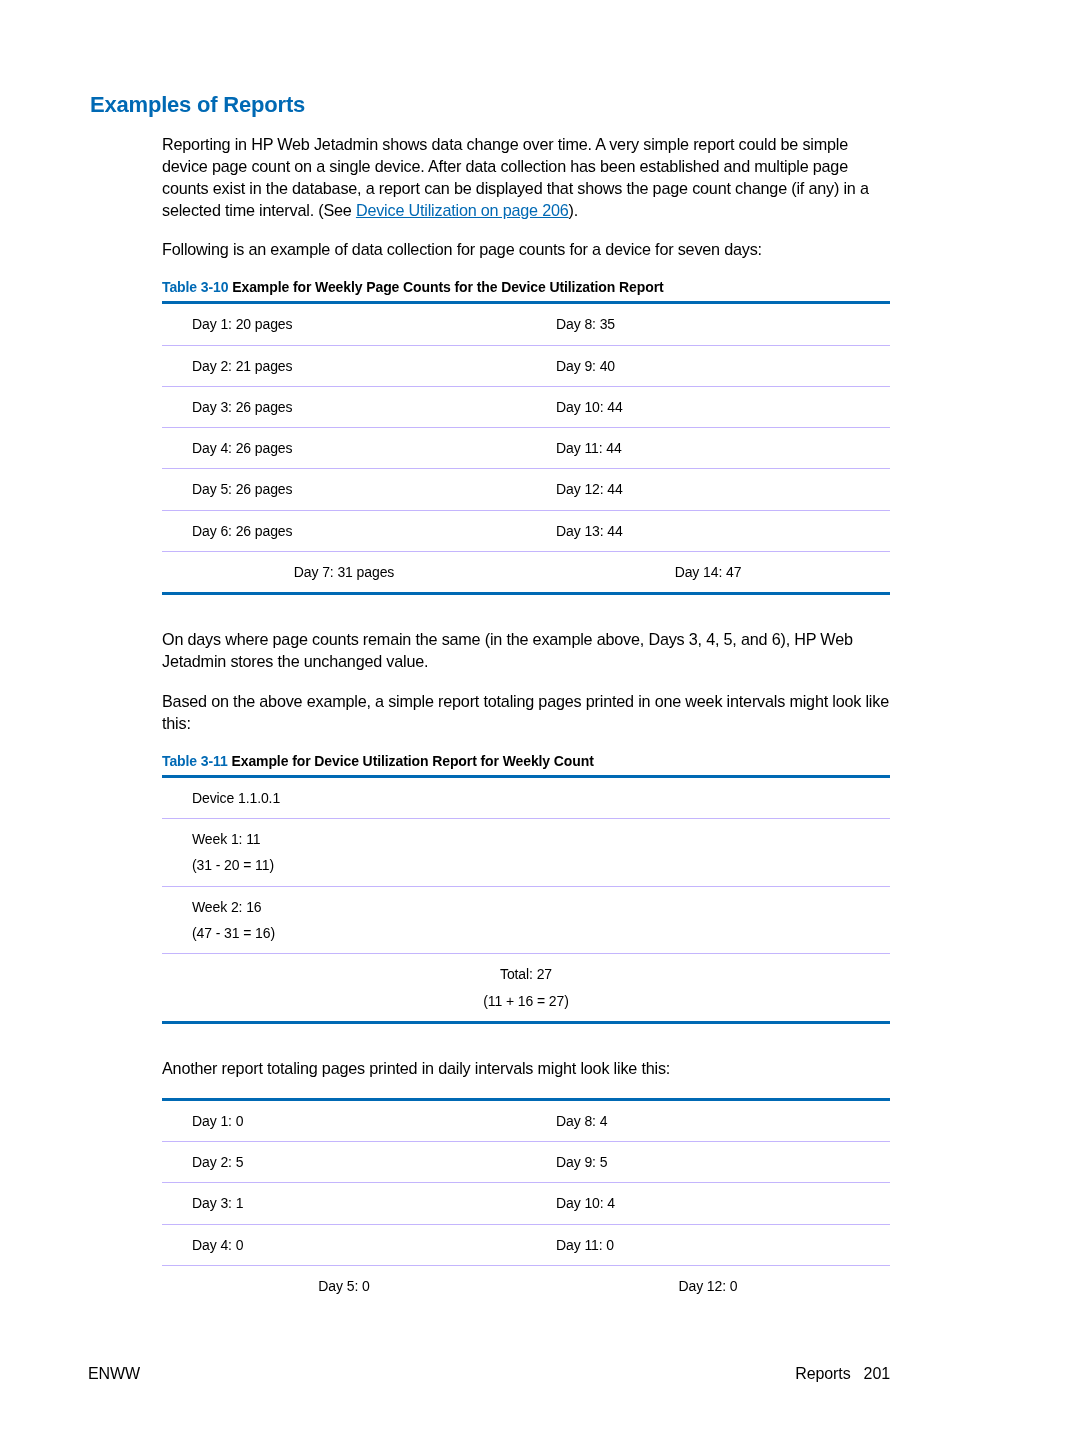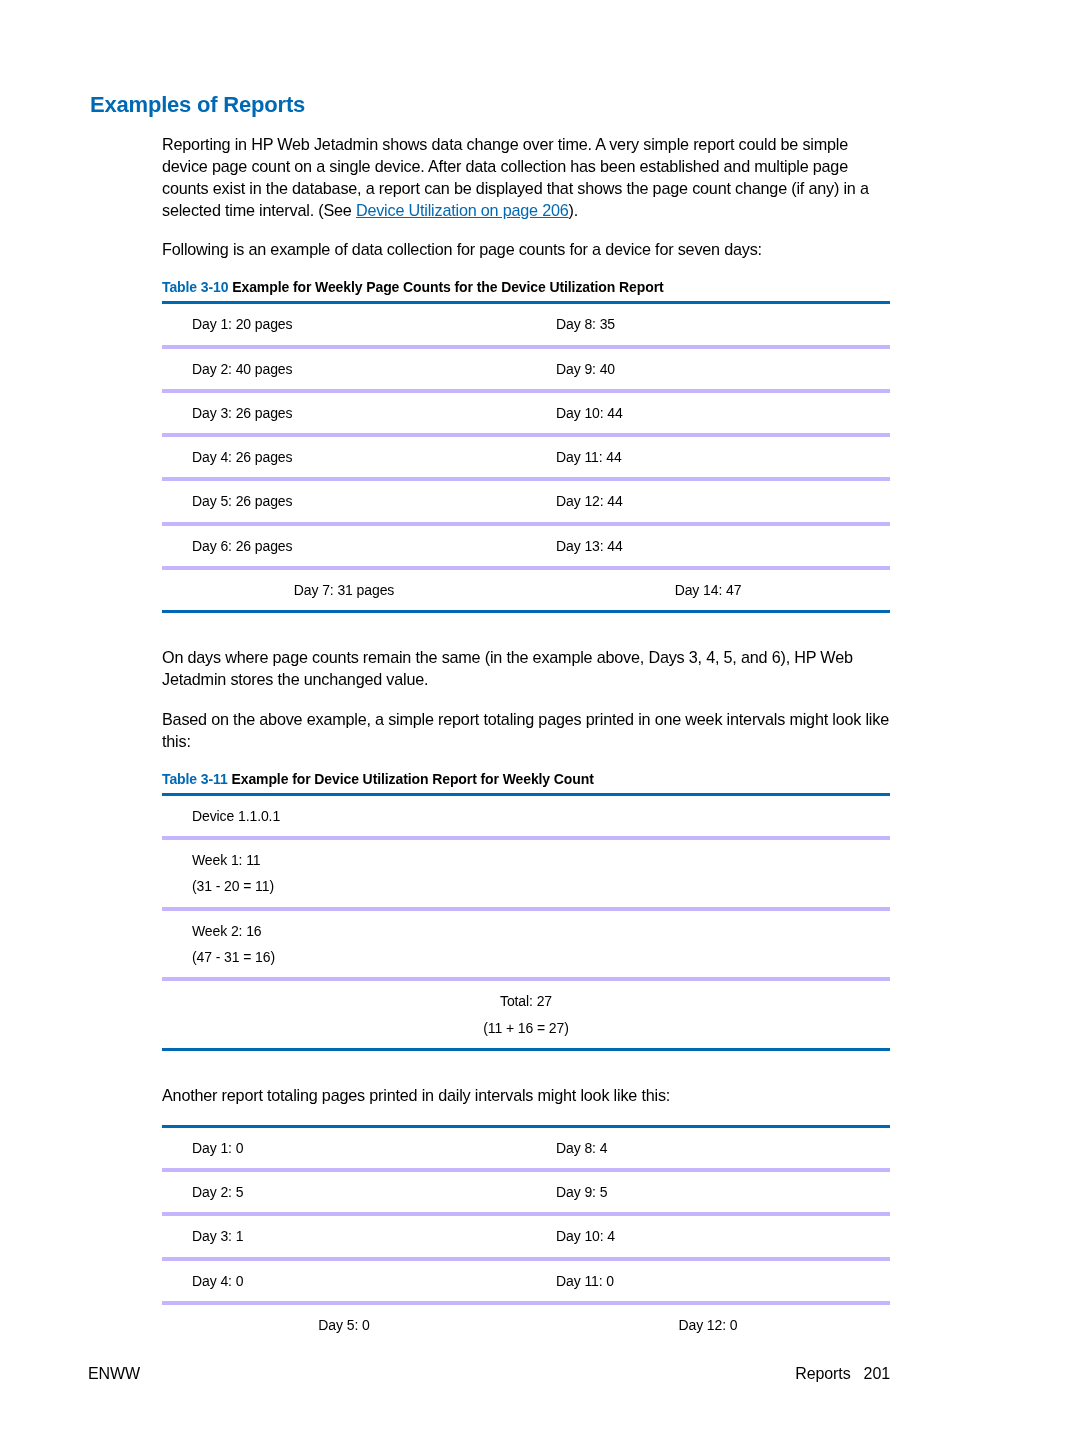--- a/index.html
+++ b/index.html
@@ -47,21 +47,21 @@
   table.data {
     width: calc(100% - 72px);
     margin-left: 72px;
     border-collapse: collapse;
     margin-top: 4px;
     margin-bottom: 32px;
   }
   table.data td {
     font-size: 14px;
     padding: 10px 30px 10px 30px;
-    border-bottom: 4px solid #c4b5fd;
+    border-bottom: 1px solid #c4b5fd;
     vertical-align: top;
     line-height: 1.45;
     letter-spacing: -0.1px;
   }
   table.data tr:last-child td {
     border-bottom: none;
     text-align: center;
   }
   table.data .sub {
     display: block;
@@ -110,21 +110,21 @@
     <span>Table 3-10</span><span class="title">  Example for Weekly Page Counts for the Device Utilization Report</span>
   </p>
   <div class="table-outer-top"></div>
   <table class="data data-wrap two-col">
     <tbody>
       <tr>
           <td>Day 1: 20 pages</td>
           <td>Day 8: 35</td>
         </tr>
       <tr>
-          <td>Day 2: 40 pages</td>
+          <td>Day 2: 21 pages</td>
           <td>Day 9: 40</td>
         </tr>
       <tr>
           <td>Day 3: 26 pages</td>
           <td>Day 10: 44</td>
         </tr>
       <tr>
           <td>Day 4: 26 pages</td>
           <td>Day 11: 44</td>
         </tr>

